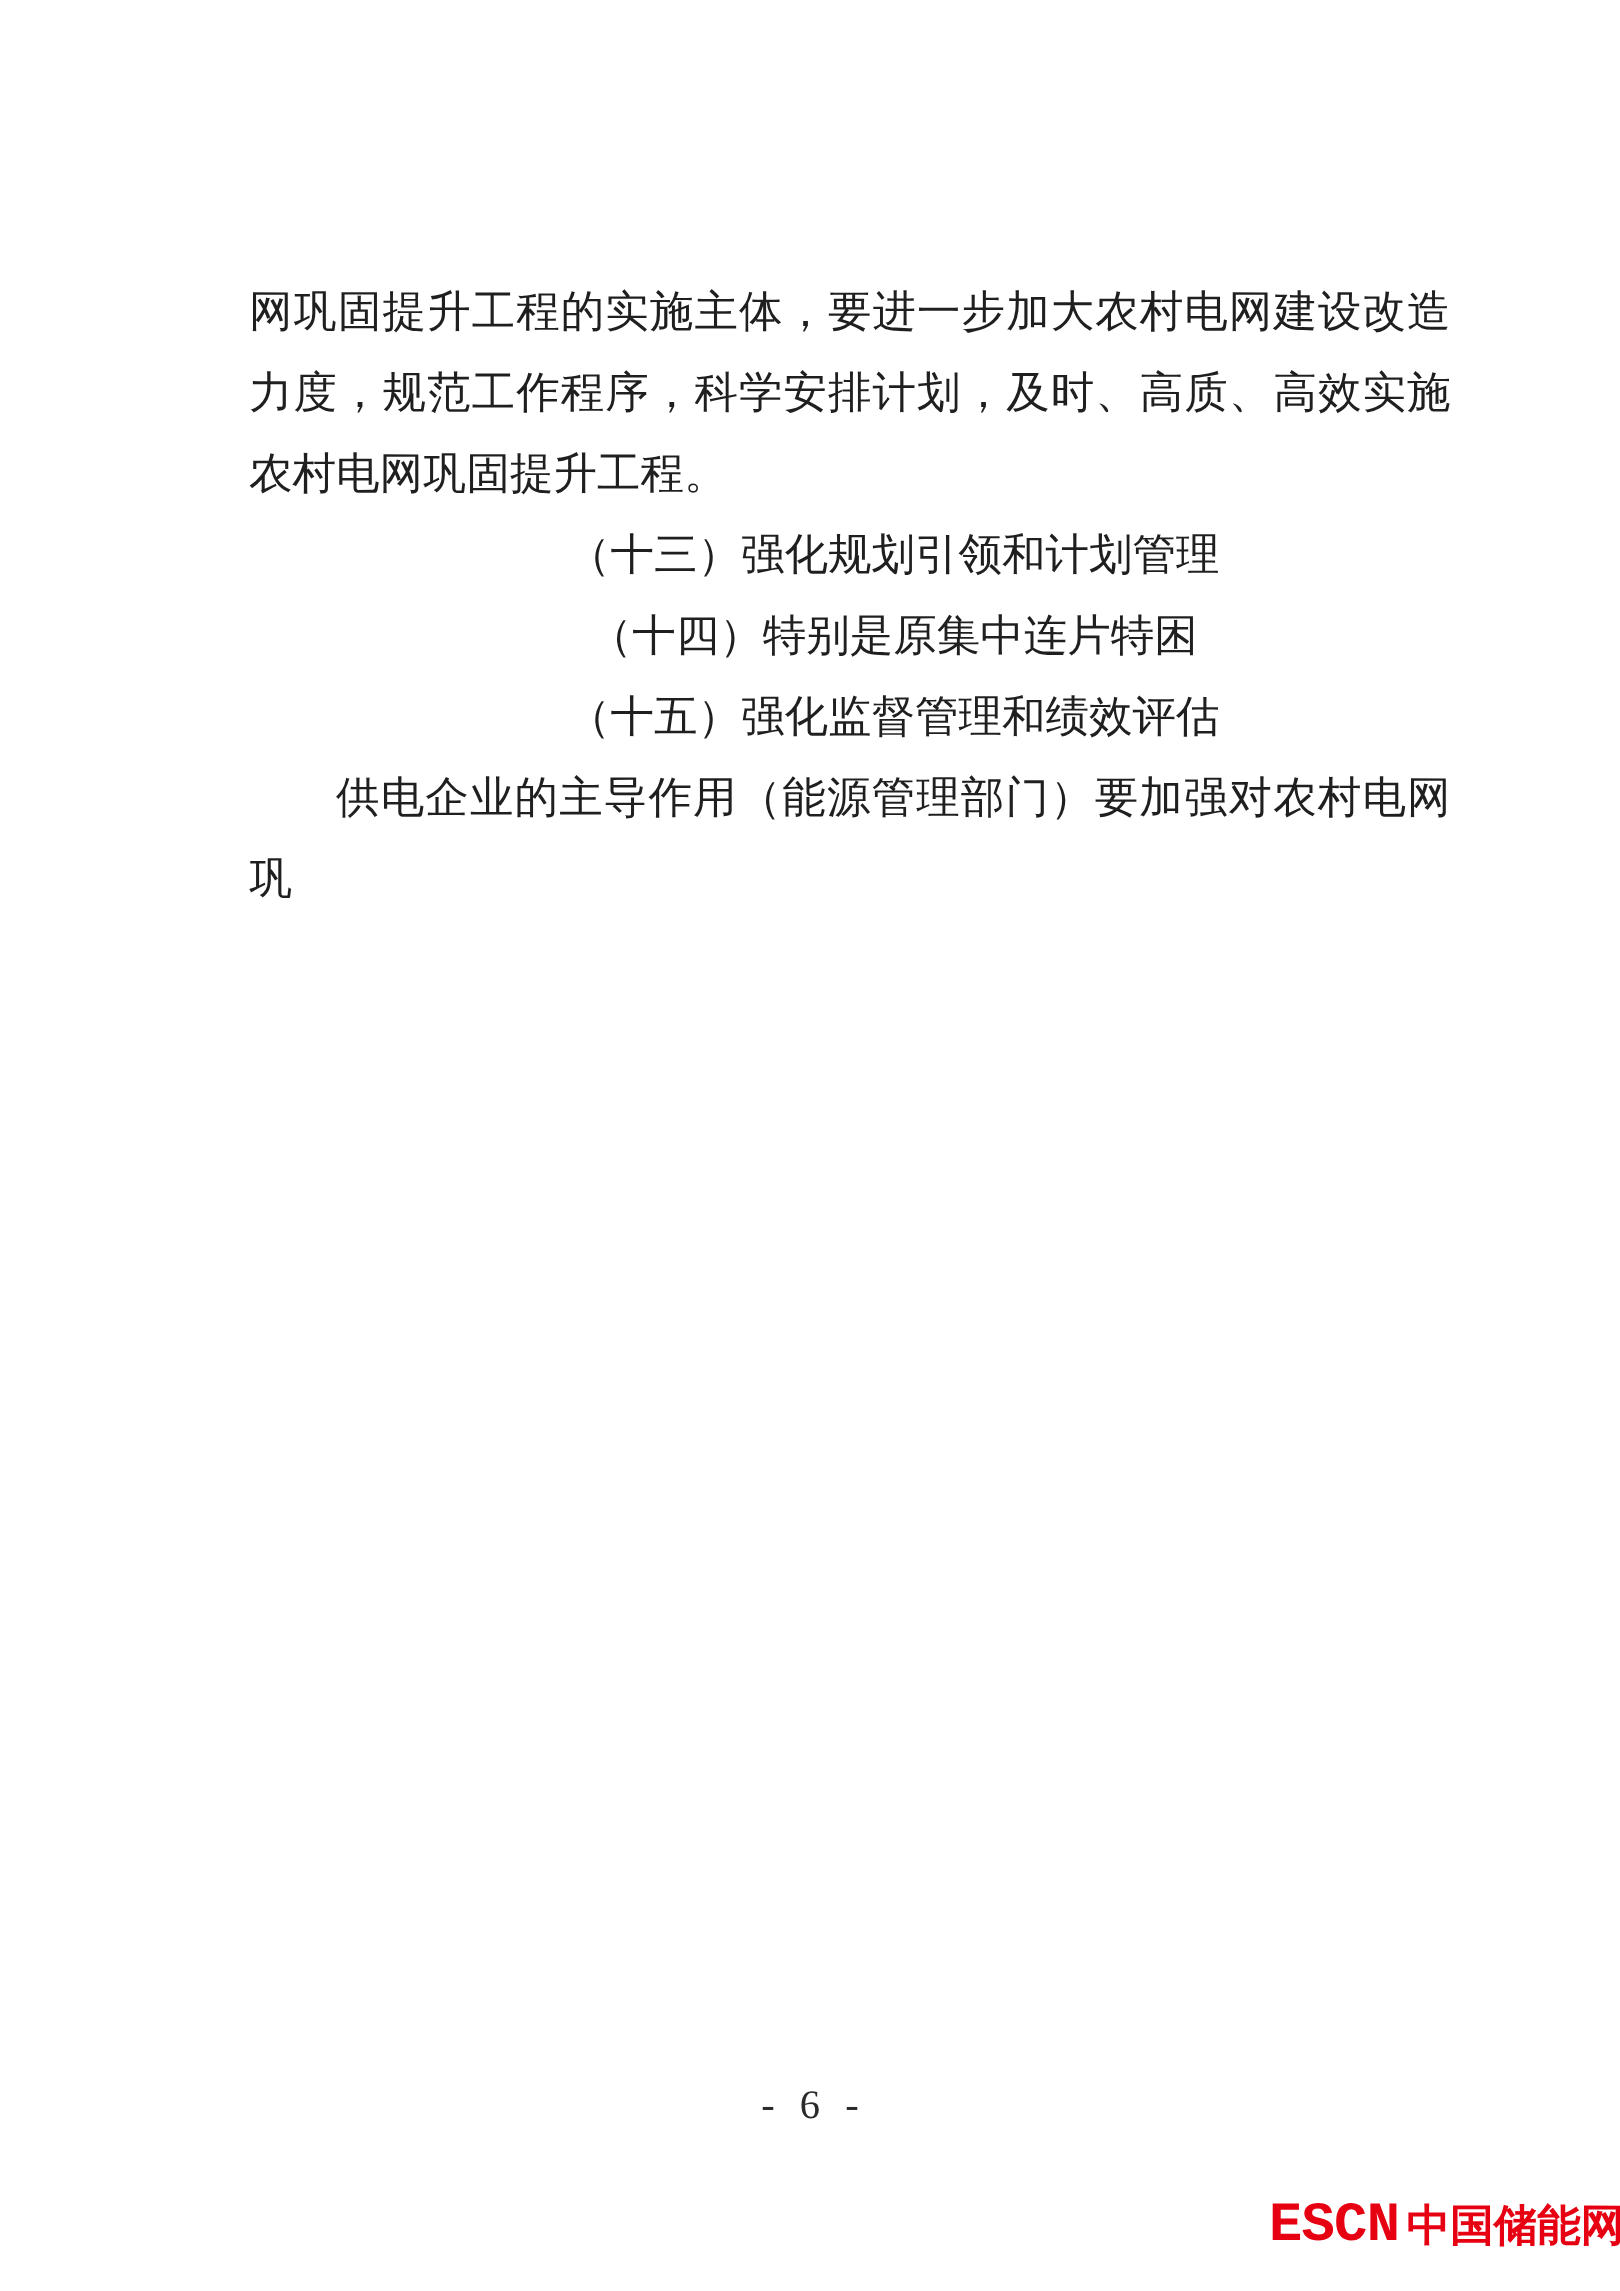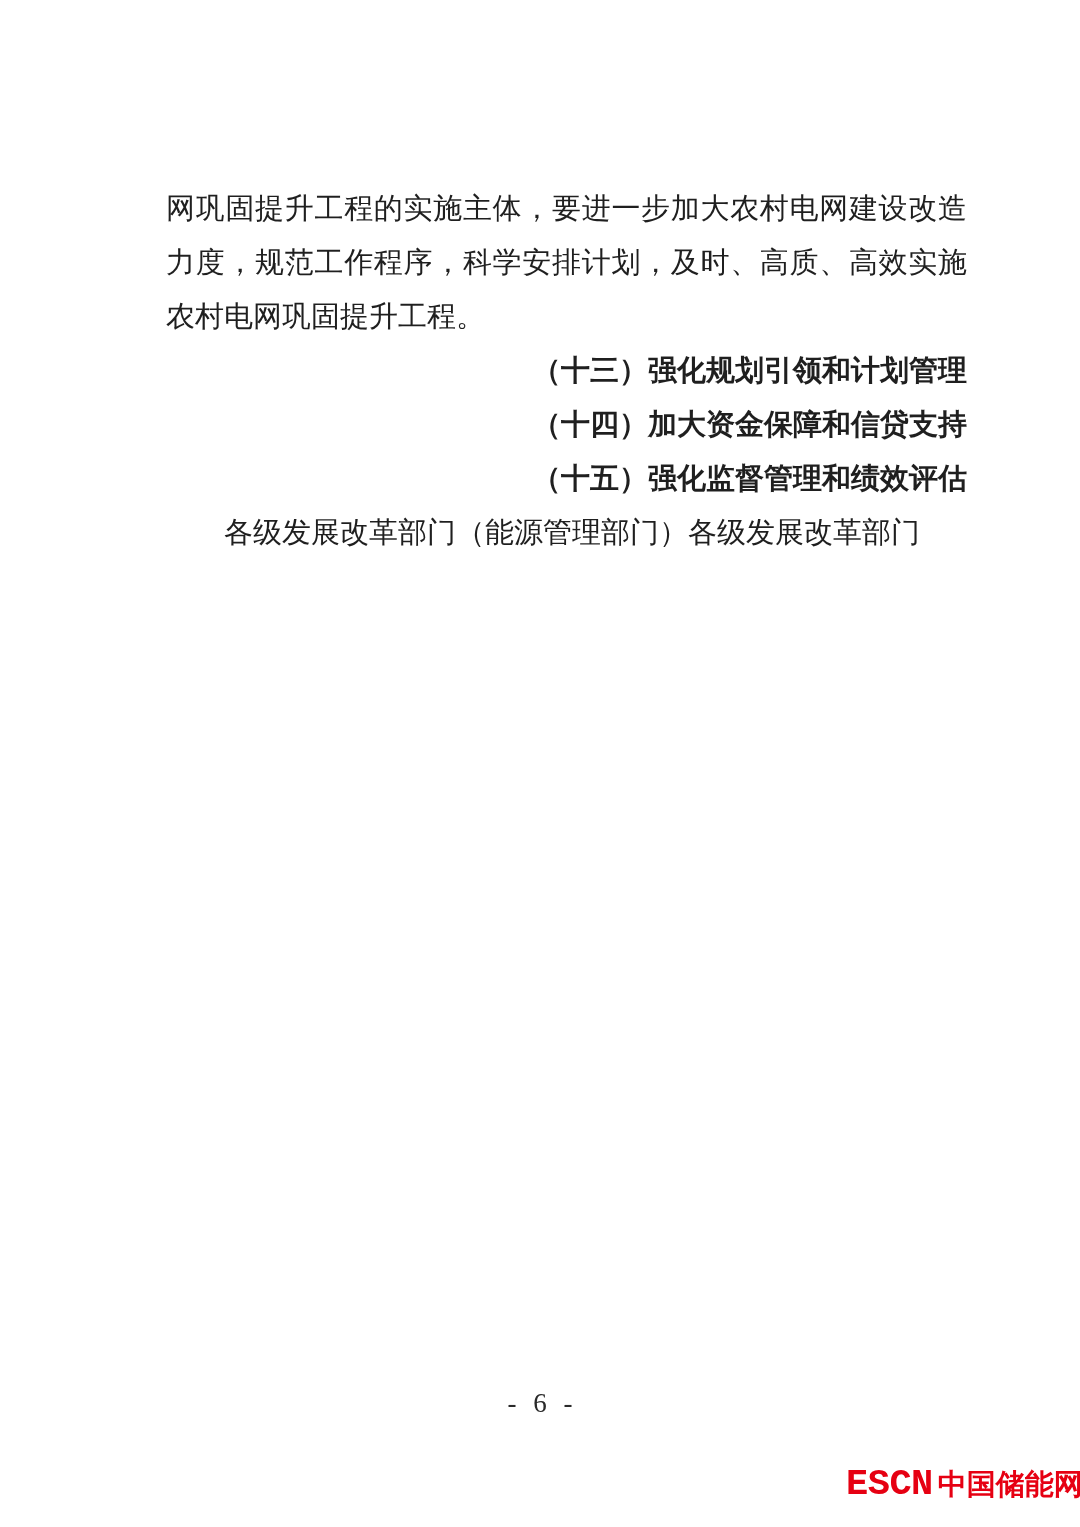--- a/index.html
+++ b/index.html
@@ -35,22 +35,22 @@
     padding: 0;
   }
   .para {
     text-indent: 2em;
   }
   .para.no-indent {
     text-indent: 0;
   }
   .heading {
     text-indent: 2em;
-    font-weight: bold;
-    text-align: right;
+    font-weight: normal;
+    text-align: center;
   }
   .footer-pagenum {
     position: absolute;
     top: 1388px;
     left: 0;
     width: 1080px;
     text-align: center;
     font-size: 27px;
     color: #2a2a2a;
     word-spacing: 10px;
@@ -78,23 +78,23 @@
   }
 </style>
 </head>
 <body>
 
 <div class="page">
 
   <main class="content" id="doc-body">
       <p class="para no-indent">网巩固提升工程的实施主体，要进一步加大农村电网建设改造力度，规范工作程序，科学安排计划，及时、高质、高效实施农村电网巩固提升工程。</p>
       <p class="heading">（十三）强化规划引领和计划管理</p>
-      <p class="heading">（十四）加大资金保障和信贷支持</p>
+      <p class="heading">（十四）特别是原集中连片特困</p>
       <p class="heading">（十五）强化监督管理和绩效评估</p>
-      <p class="para">各级发展改革部门（能源管理部门）各级发展改革部门</p>
+      <p class="para">供电企业的主导作用（能源管理部门）要加强对农村电网巩</p>
     </main>
 
   <div class="footer-pagenum">- 6 -</div>
 
   <div class="logo" style="color: rgb(230, 0, 18);">
     <span class="logo-latin">ESCN</span>
     <span class="logo-cjk">中国储能网</span>
   </div>
 
 </div>

